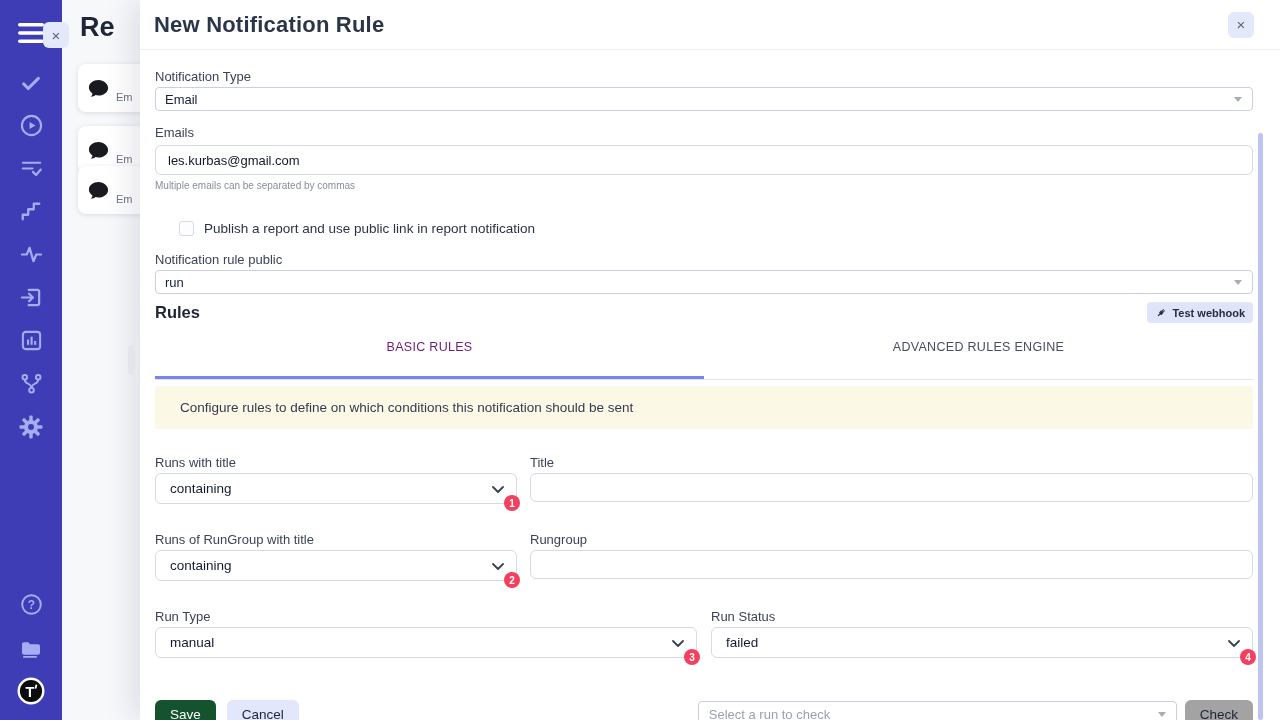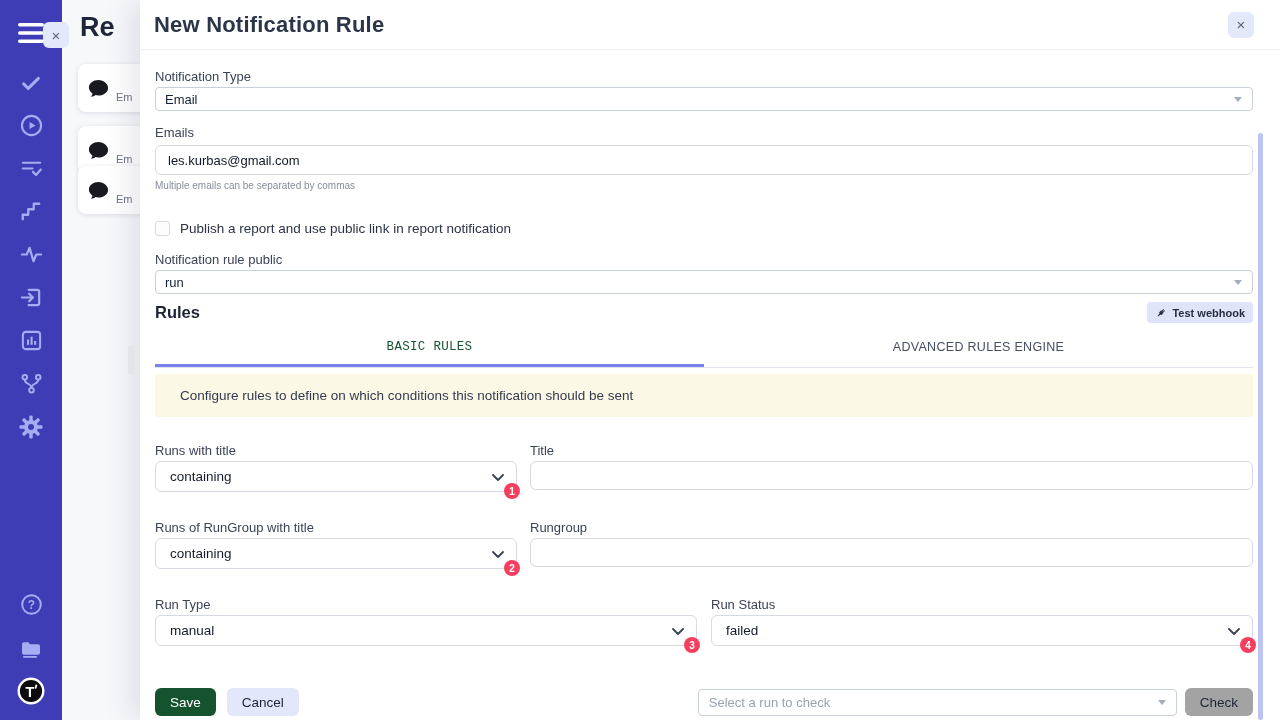--- a/index.html
+++ b/index.html
@@ -46,33 +46,33 @@
   .flat-select { position:relative; height:24px; border:1px solid #c9cfdb; border-radius:4px; background:#fff;
     display:flex; align-items:center; padding:0 9px; font-size:13px; color:#14213a; cursor:pointer; }
   .tri { position:absolute; right:10px; top:9px; width:0; height:0;
     border-left:4.5px solid transparent; border-right:4.5px solid transparent; border-top:5.5px solid #a6adbc; }
   .text-input { width:100%; height:30px; border:1px solid #d5dae3; border-radius:6px; padding:0 12px;
     font-size:13px; color:#101826; font-family:inherit; background:#fff; outline:none; }
   .helper { font-size:10px; color:#868d9c; margin-top:5px; }
 
   .mt19 { margin-top:19px; } .mt14 { margin-top:14px; } .mt2 { margin-top:2px; }
 
-  .chk-row { margin-top:30px; margin-left:0; display:flex; align-items:center; gap:10px; cursor:pointer; }
+  .chk-row { margin-top:30px; margin-left:24px; display:flex; align-items:center; gap:10px; cursor:pointer; }
   .chk-box { width:15px; height:15px; border:1.5px solid #d6dae2; border-radius:3px; background:#fdfdfe; flex:0 0 auto; }
   .chk-label { font-size:13.5px; color:#2a3344; }
 
   .rules-row { margin-top:8px; display:flex; align-items:center; }
   .rules-heading { font-size:16.5px; font-weight:700; color:#1d2434; }
   .chip-btn { margin-left:auto; height:21px; background:#dfe4fb; border-radius:4px; display:flex;
     align-items:center; gap:5px; padding:0 8px; font-size:11px; font-weight:600; color:#262e3e; cursor:pointer; }
 
   .tabs { margin-top:9px; display:flex; border-bottom:1px solid #e2e5f0; }
   .tab { flex:1; text-align:center; padding:8px 0 10px; font-size:12.5px; font-weight:500; letter-spacing:.3px;
     color:#454e60; cursor:pointer; }
-  .tab.active { color:#14532d; padding-bottom:10px; border-bottom:3px solid #7a83ea;font-family:Liberation Mono, monospace; }
+  .tab.active { color:#701a75; padding-bottom:22px; border-bottom:3px solid #7a83ea; }
 
   .banner { margin-top:6px; background:#fcf8e6; border-radius:2px; padding:14px 25px; font-size:13.5px;
     color:#333b4e; }
 
   .rules-grid { margin-top:26px; }
   .rule-row { display:flex; gap:13px; margin-bottom:28px; }
   .rule-row.equal { gap:14px; }
   .col-fixed { width:362px; flex:0 0 auto; }
   .col-flex { flex:1; }
   .rule-select { position:relative; height:31px; border:1px solid #d5dae3; border-radius:6px; background:#fff;

